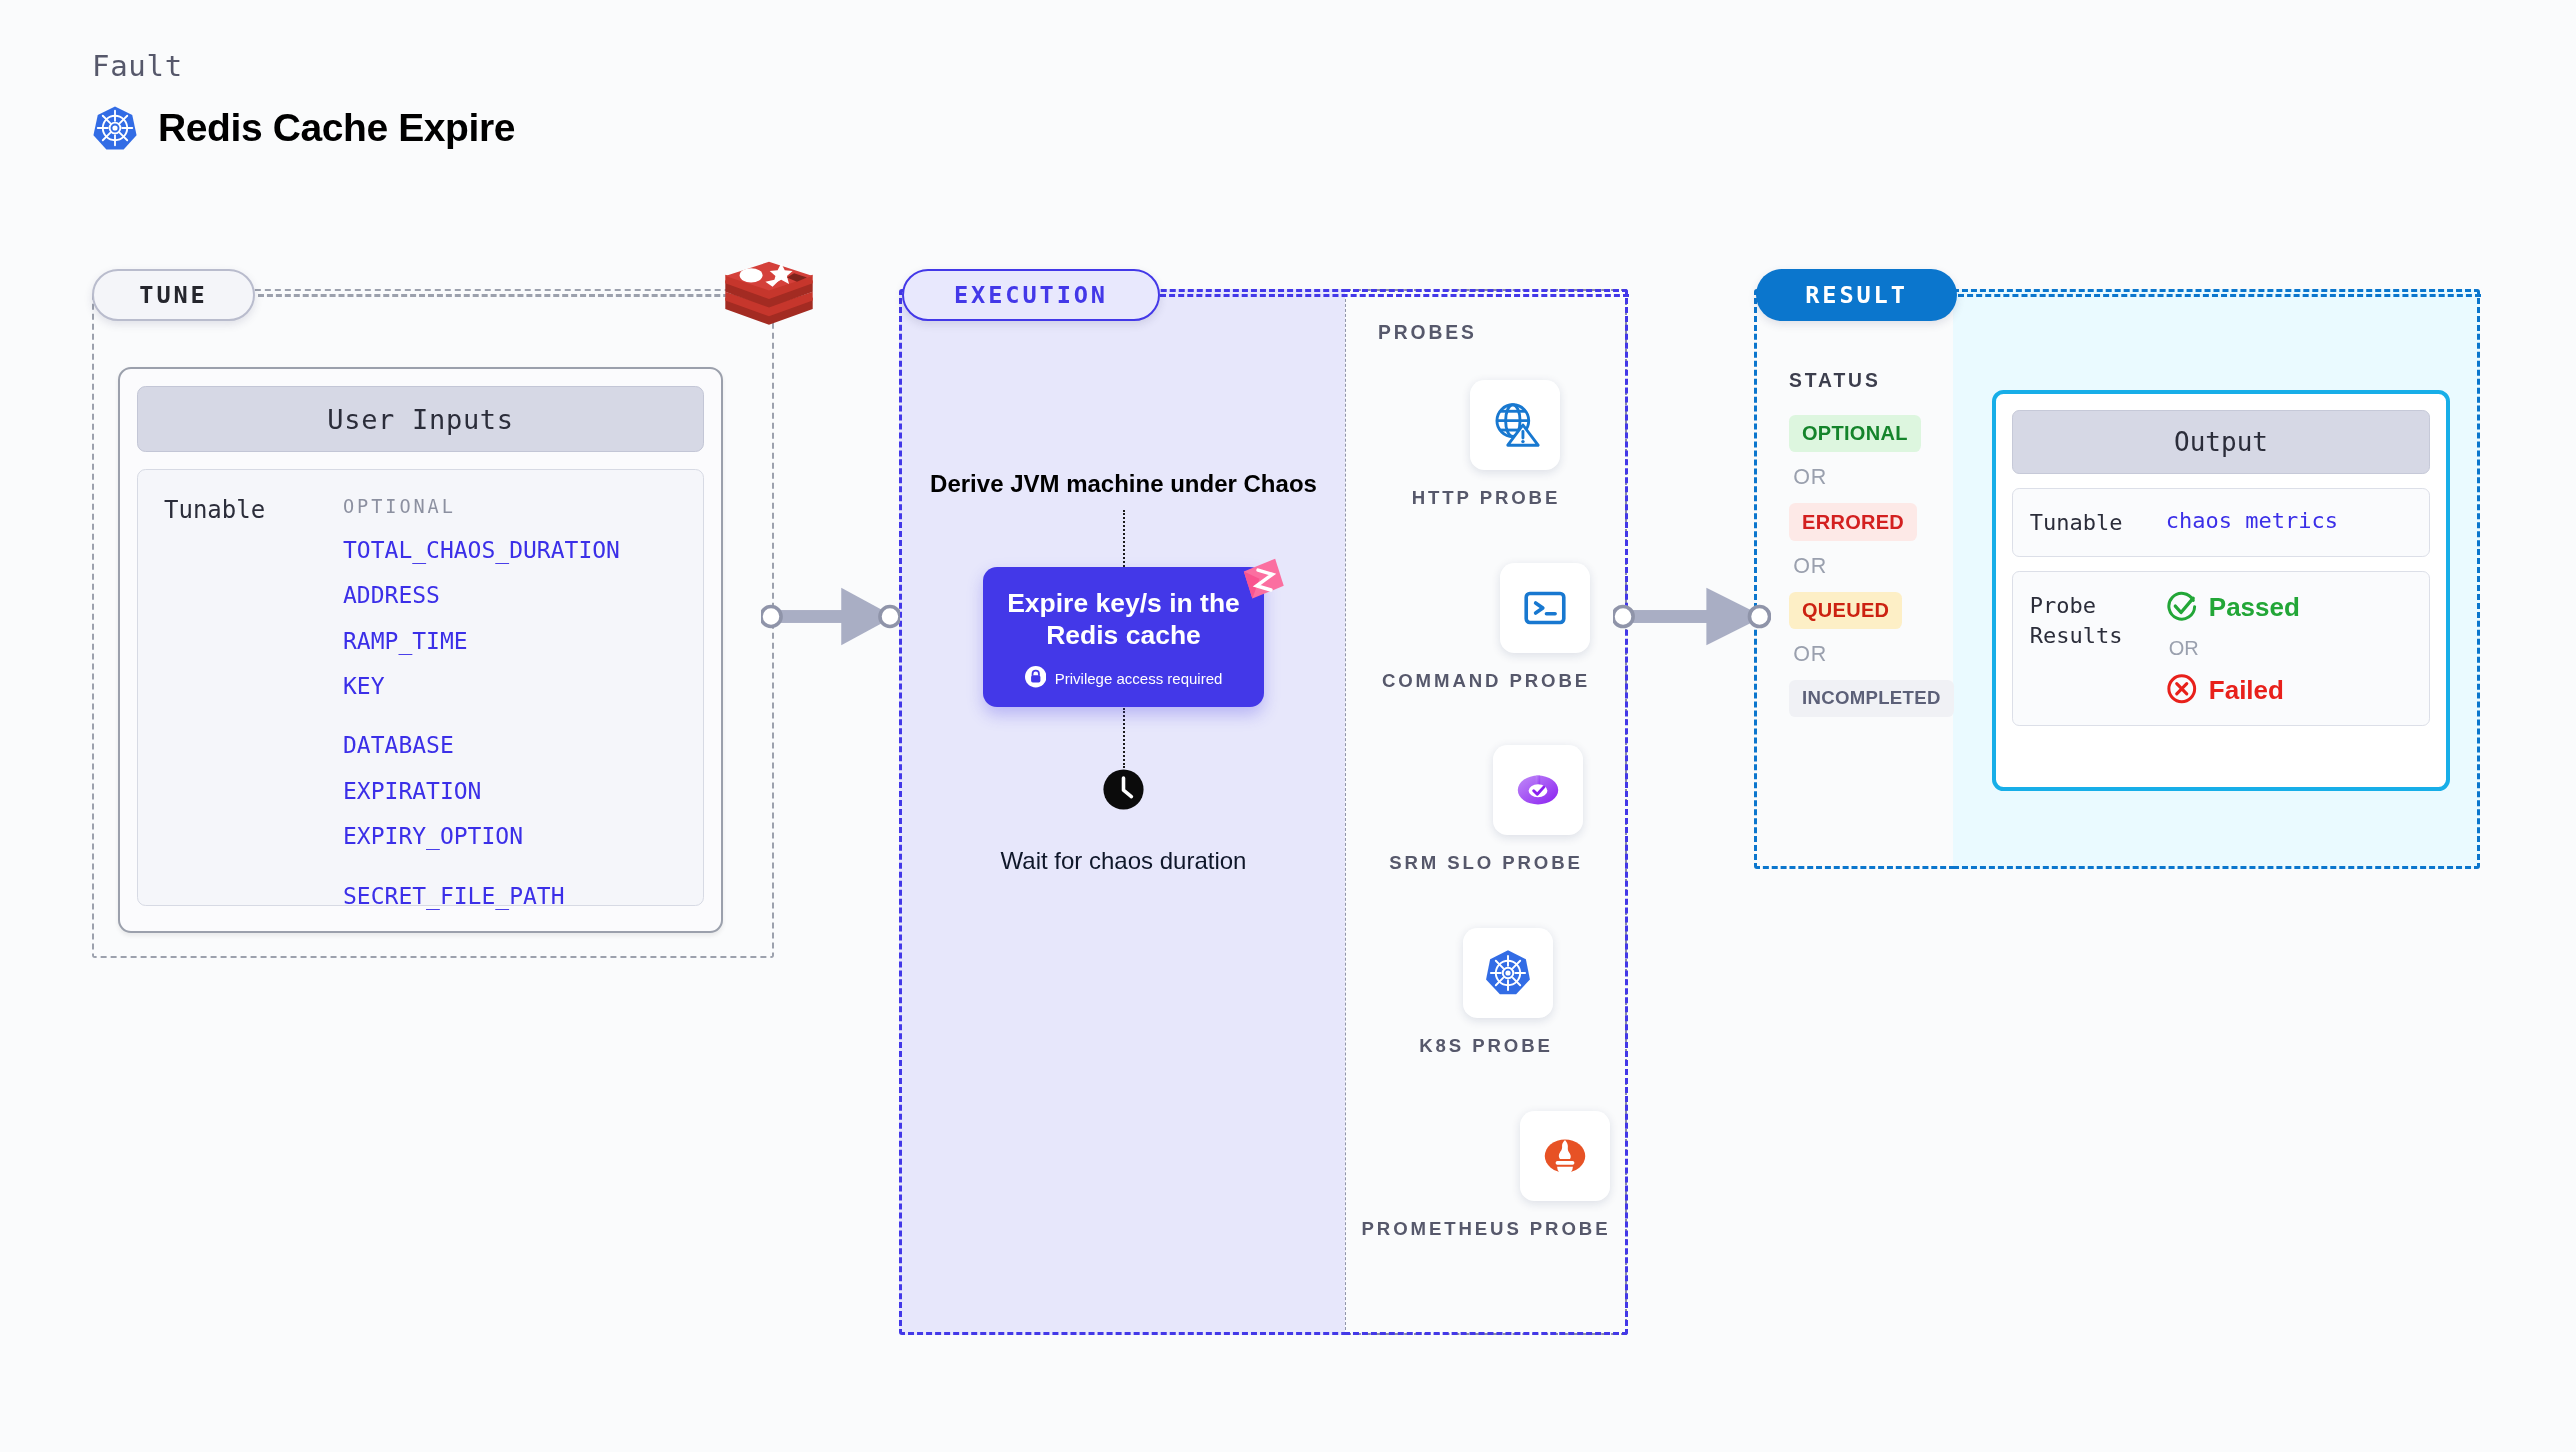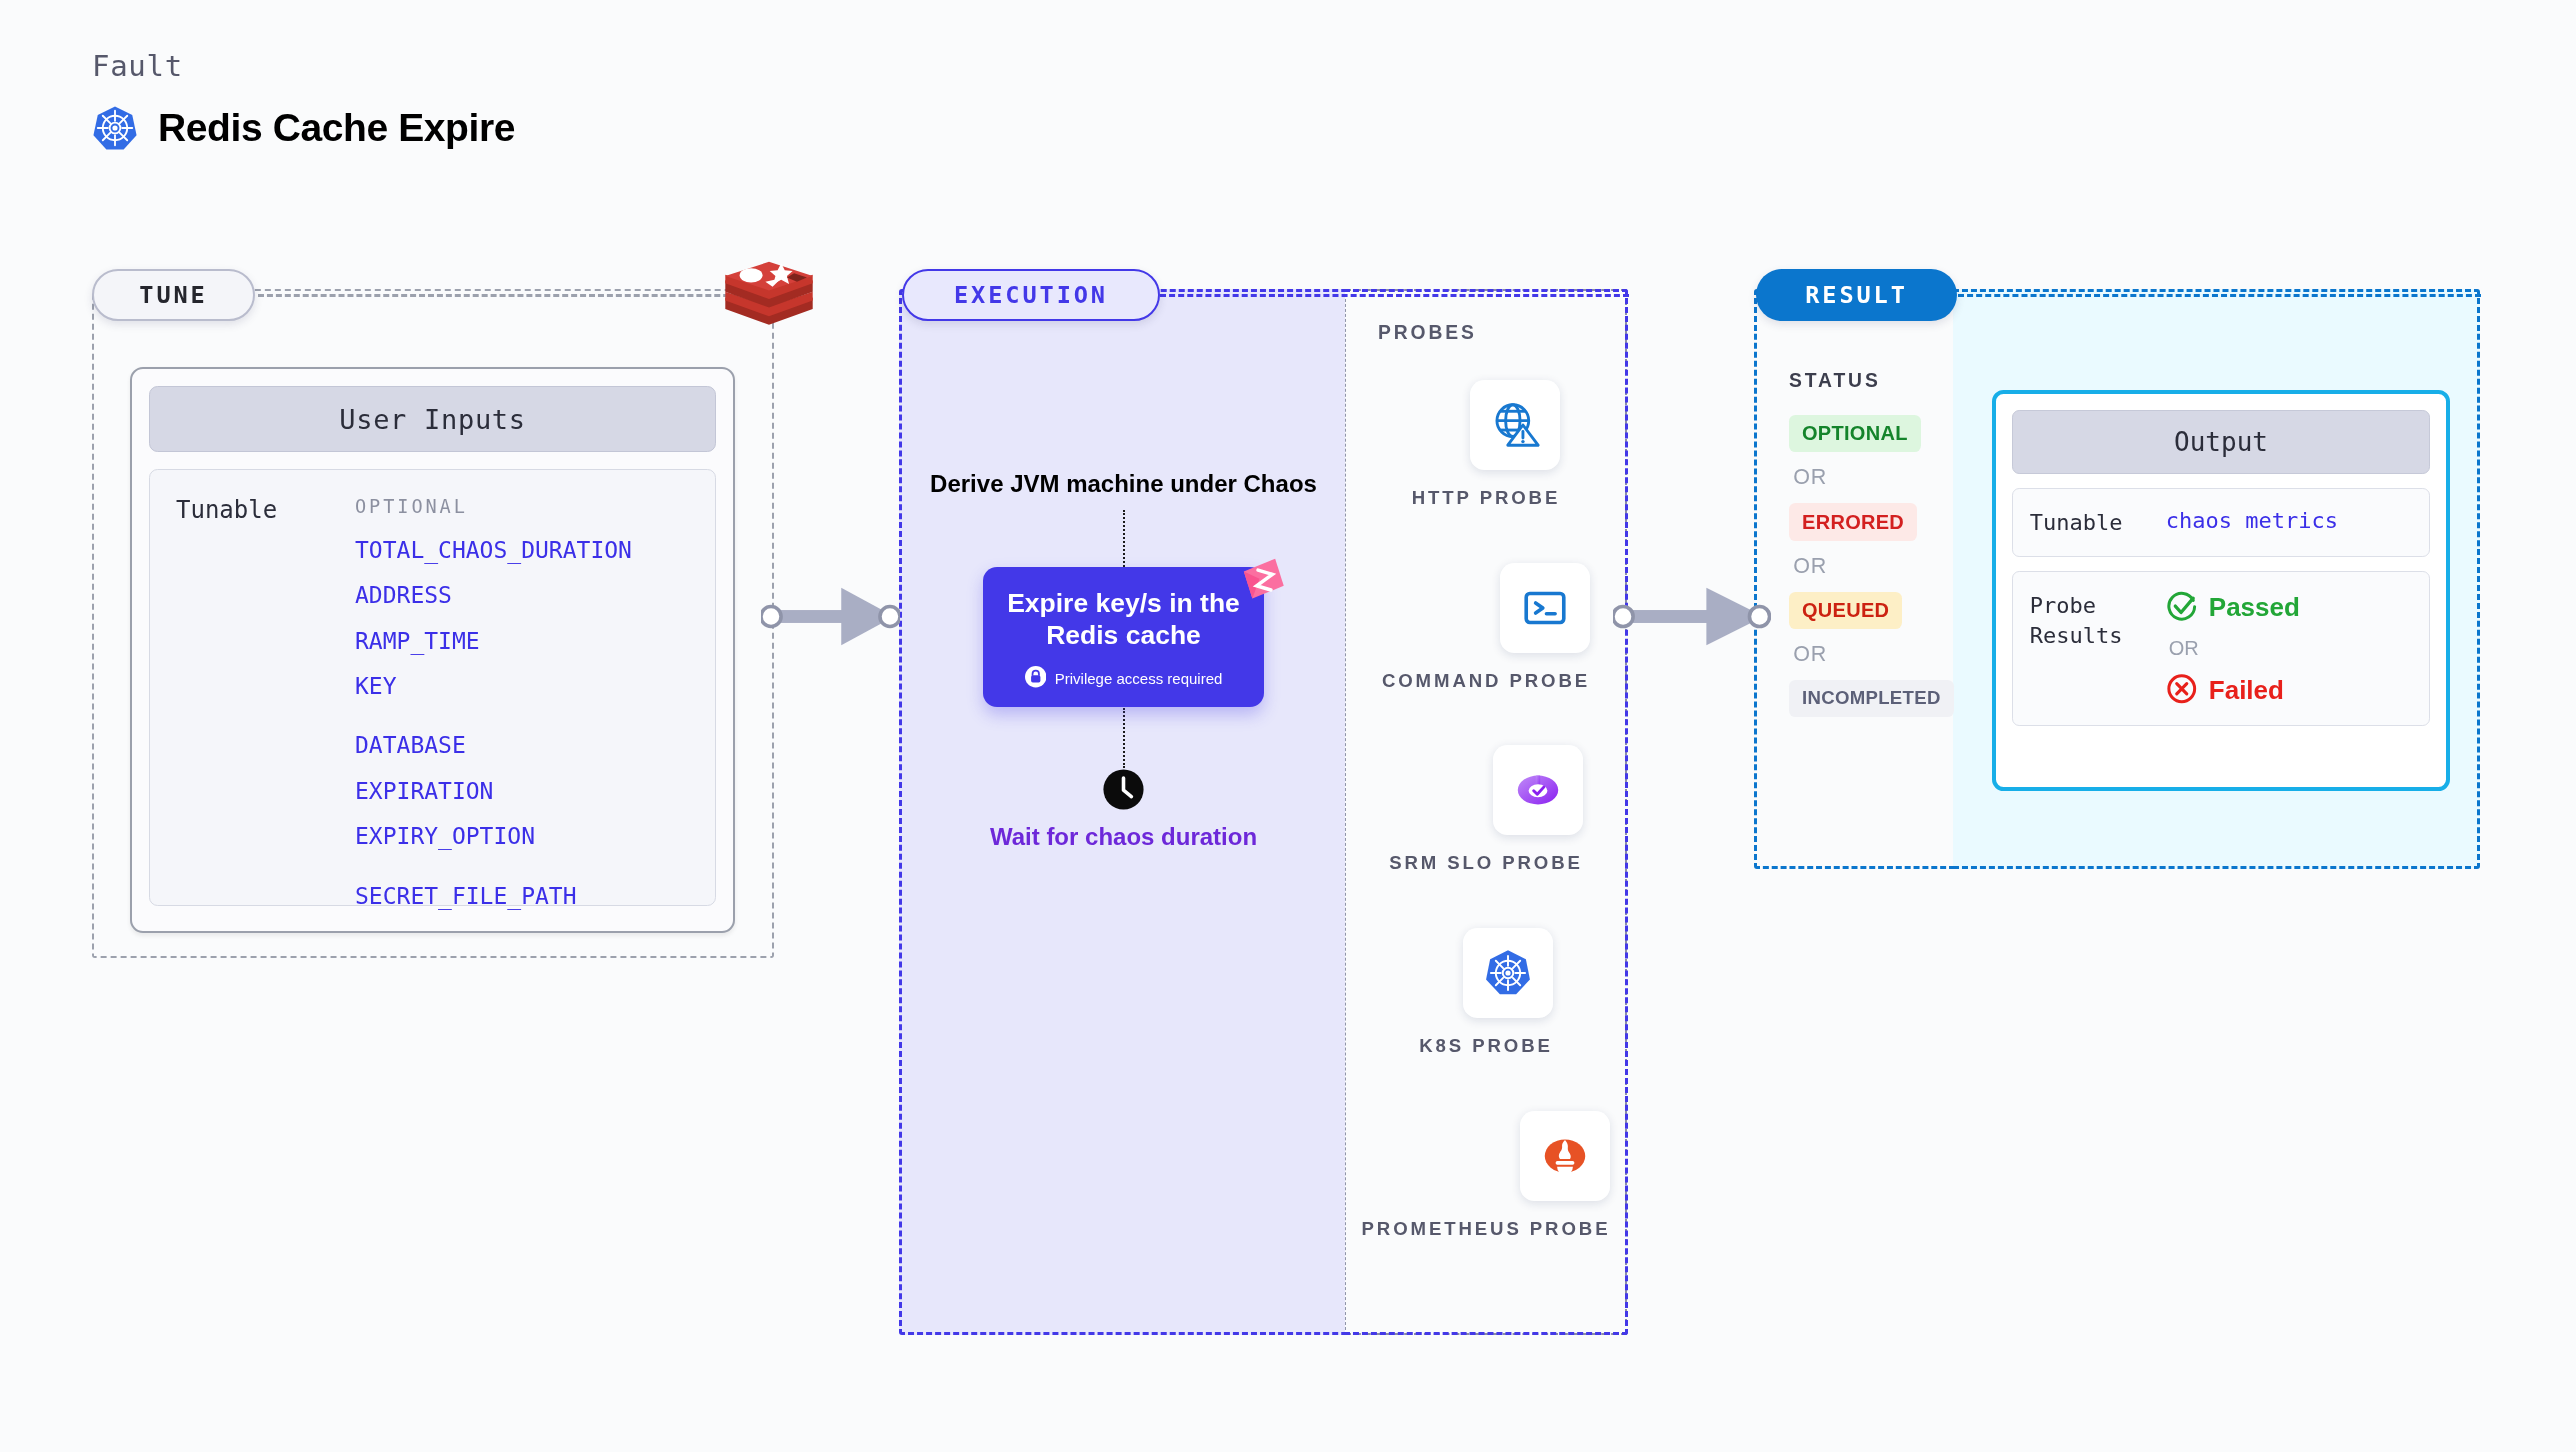--- a/index.html
+++ b/index.html
@@ -73,21 +73,21 @@
   .pill-dash { position: absolute; height: 0; border-top: 3.6px dashed #9ca1ad; z-index: 2; }
   #tune-dash  { left: 258px;  top: 294px; width: 507px; }
   #exec-dash  { left: 1160px; top: 294px; width: 469px; border-top-color: #4338e8; }
   #result-dash{ left: 1958px; top: 294px; width: 523px; border-top-color: #0b76cd; }
 
   
   #redis-logo { position: absolute; left: 721px; top: 256px; width: 96px; height: 86px; z-index: 5; }
 
   
   #user-inputs-card {
-    position: absolute; left: 130px; top: 367px; width: 605px; height: 566px;
+    position: absolute; left: 118px; top: 367px; width: 605px; height: 566px;
     background: #fbfbfd; border: 2.1px solid #9ba0ac; border-radius: 13px;
     box-shadow: 0 2.1px 4.3px rgba(0,0,0,.07);
   }
   #user-inputs-header {
     margin: 17px; height: 66px; background: #d6d8e5; border: 0.7px solid #c3c6d6;
     border-radius: 8.6px; display: flex; align-items: center; justify-content: center;
     font-family: "DejaVu Sans Mono", monospace; font-size: 27px; color: #2b2d3a; letter-spacing: 0.7px;
   }
   #tunable-panel {
     margin: 0 17px 17px 17px; height: 437px;
@@ -134,22 +134,22 @@
   #action-card-title {
     text-align: center; color: #fff; font-size: 26.5px; font-weight: 700; line-height: 1.2;
   }
   #priv-row {
     margin-top: 14.3px; display: flex; align-items: center; justify-content: center; gap: 8.6px;
   }
   #priv-text { color: #fff; font-size: 15px; }
   #ribbon { position: absolute; right: -24px; top: -14.3px; width: 57px; height: 57px; }
   #clock-wrap { margin-left: -279px; display: flex; flex-direction: column; align-items: center; }
   #wait-text {
-    margin-top: 8px; width: 301px; text-align: center;
-    font-size: 24px; font-weight: 700; color: #6d28d9; line-height: 1.33;
+    margin-top: 32px; width: 301px; text-align: center;
+    font-size: 24px; font-weight: 400; color: #0f172a; line-height: 1.33;
   }
 
   
   #probes-heading {
     position: absolute; left: 1378px; top: 322px;
     font-size: 19.3px; font-weight: 700; color: #56586b; letter-spacing: 2.9px;
   }
   #probes-list {
     position: absolute; left: 1345px; top: 380px; width: 282px;
     display: flex; flex-direction: column; align-items: center; gap: 52px;

